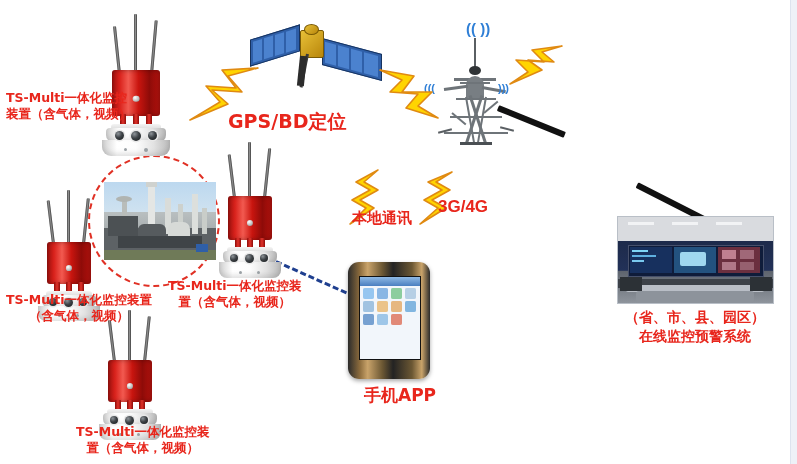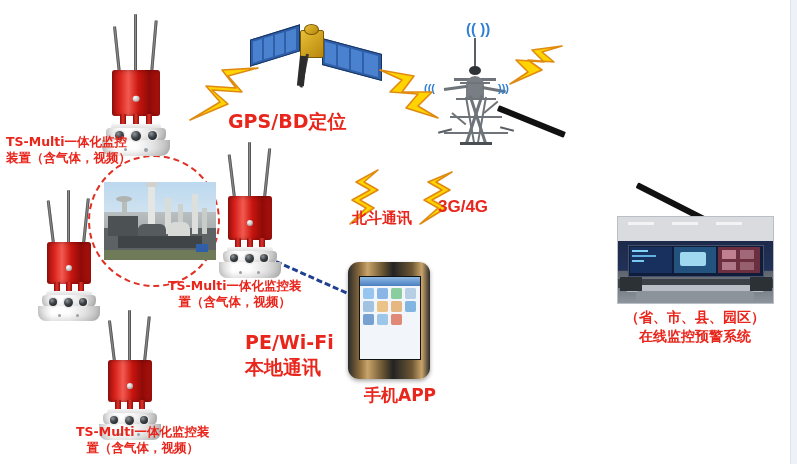--- a/index.html
+++ b/index.html
@@ -206,21 +206,21 @@
     </div>
     <div class="dev-collar" style="left:7px;top:110px;width:50px;height:6px;"></div>
     <div class="dev-cone" style="left:2px;top:114px;width:60px;height:14px;"></div>
     <div class="dev-cone" style="left:-2px;top:126px;width:68px;height:16px;border-radius:0 0 9px 9px;"></div>
     <div class="lens" style="left:11px;top:117px;width:9px;height:9px;"></div>
     <div class="lens" style="left:27px;top:117px;width:10px;height:10px;"></div>
     <div class="lens" style="left:44px;top:117px;width:9px;height:9px;"></div>
     <div class="dot" style="left:20px;top:134px;width:3px;height:3px;"></div>
     <div class="dot" style="left:40px;top:134px;width:4px;height:4px;"></div>
   </div>
-  <div class="lbl cn" style="left:6px;top:90px;font-size:12.5px;margin-top:44px;"><span>TS-Multi一体化监控</span>
+  <div class="lbl cn" style="left:6px;top:90px;font-size:12.5px;"><span>TS-Multi一体化监控</span>
 <span>装置（含气体，视频）</span></div>
 
   <div class="device" style="left:40px;top:190px;">
     <div class="dev-ant" style="left:12px;top:10px;width:3px;height:44px;transform:rotate(-7deg);"></div>
     <div class="dev-ant" style="left:27px;top:0px;width:3px;height:54px;"></div>
     <div class="dev-ant" style="left:42px;top:8px;width:3px;height:46px;transform:rotate(6deg);"></div>
     <div class="dev-body" style="left:7px;top:52px;width:44px;height:42px;"></div>
     <div class="dev-legs" style="left:11px;top:92px;width:36px;height:11px;">
       <div class="dev-leg" style="width:6px;height:11px;"></div>
       <div class="dev-leg" style="width:6px;height:11px;"></div>
@@ -228,20 +228,22 @@
     </div>
     <div class="dev-collar" style="left:6px;top:101px;width:46px;height:6px;"></div>
     <div class="dev-cone" style="left:2px;top:105px;width:54px;height:13px;"></div>
     <div class="dev-cone" style="left:-2px;top:116px;width:62px;height:15px;border-radius:0 0 8px 8px;"></div>
     <div class="lens" style="left:9px;top:108px;width:8px;height:8px;"></div>
     <div class="lens" style="left:24px;top:108px;width:9px;height:9px;"></div>
     <div class="lens" style="left:39px;top:108px;width:8px;height:8px;"></div>
     <div class="dot" style="left:18px;top:124px;width:3px;height:3px;"></div>
     <div class="dot" style="left:36px;top:124px;width:3px;height:3px;"></div>
   </div>
+  <div class="lbl cn" style="left:6px;top:292px;font-size:12.5px;text-align:center;"><span>TS-Multi一体化监控装置</span>
+<span>（含气体，视频）</span></div>
 
   <div class="device" style="left:220px;top:142px;">
     <div class="dev-ant" style="left:13px;top:12px;width:3px;height:44px;transform:rotate(-7deg);"></div>
     <div class="dev-ant" style="left:28px;top:0px;width:3px;height:56px;"></div>
     <div class="dev-ant" style="left:43px;top:6px;width:3px;height:50px;transform:rotate(6deg);"></div>
     <div class="dev-body" style="left:8px;top:54px;width:44px;height:44px;"></div>
     <div class="dev-legs" style="left:12px;top:96px;width:36px;height:11px;">
       <div class="dev-leg" style="width:6px;height:11px;"></div>
       <div class="dev-leg" style="width:6px;height:11px;"></div>
       <div class="dev-leg" style="width:6px;height:11px;"></div>
@@ -344,21 +346,19 @@
     <div class="cr" style="left:18px;top:74px;width:118px;height:12px;background:#8d939b;border-radius:3px;"></div>
     <div class="cr" style="left:2px;top:60px;width:22px;height:14px;background:#2c3136;"></div>
     <div class="cr" style="left:132px;top:60px;width:22px;height:14px;background:#2c3136;"></div>
   </div>
   <div class="lbl cn" style="left:610px;top:308px;font-size:14px;text-align:center;width:170px;line-height:1.35;"><span>（省、市、县、园区）</span>
 <span>在线监控预警系统</span></div>
 
   <div class="lbl cn" style="left:228px;top:110px;font-size:19px;">GPS/BD定位</div>
 
 
-  <div class="lbl cn" style="left:352px;top:209px;font-size:15px;">北斗通讯</div>
+  <div class="lbl cn" style="left:352px;top:209px;font-size:15px;">本地通讯</div>
 
   <div class="lbl" style="left:438px;top:196px;font-size:17px;">3G/4G</div>
 
-  <div class="lbl cn" style="left:245px;top:330px;font-size:19px;line-height:1.3;"><span>PE/Wi-Fi</span>
-<span>本地通讯</span></div>
 
   <div id="right-edge"></div>
 </div>
 
 </body></html>

